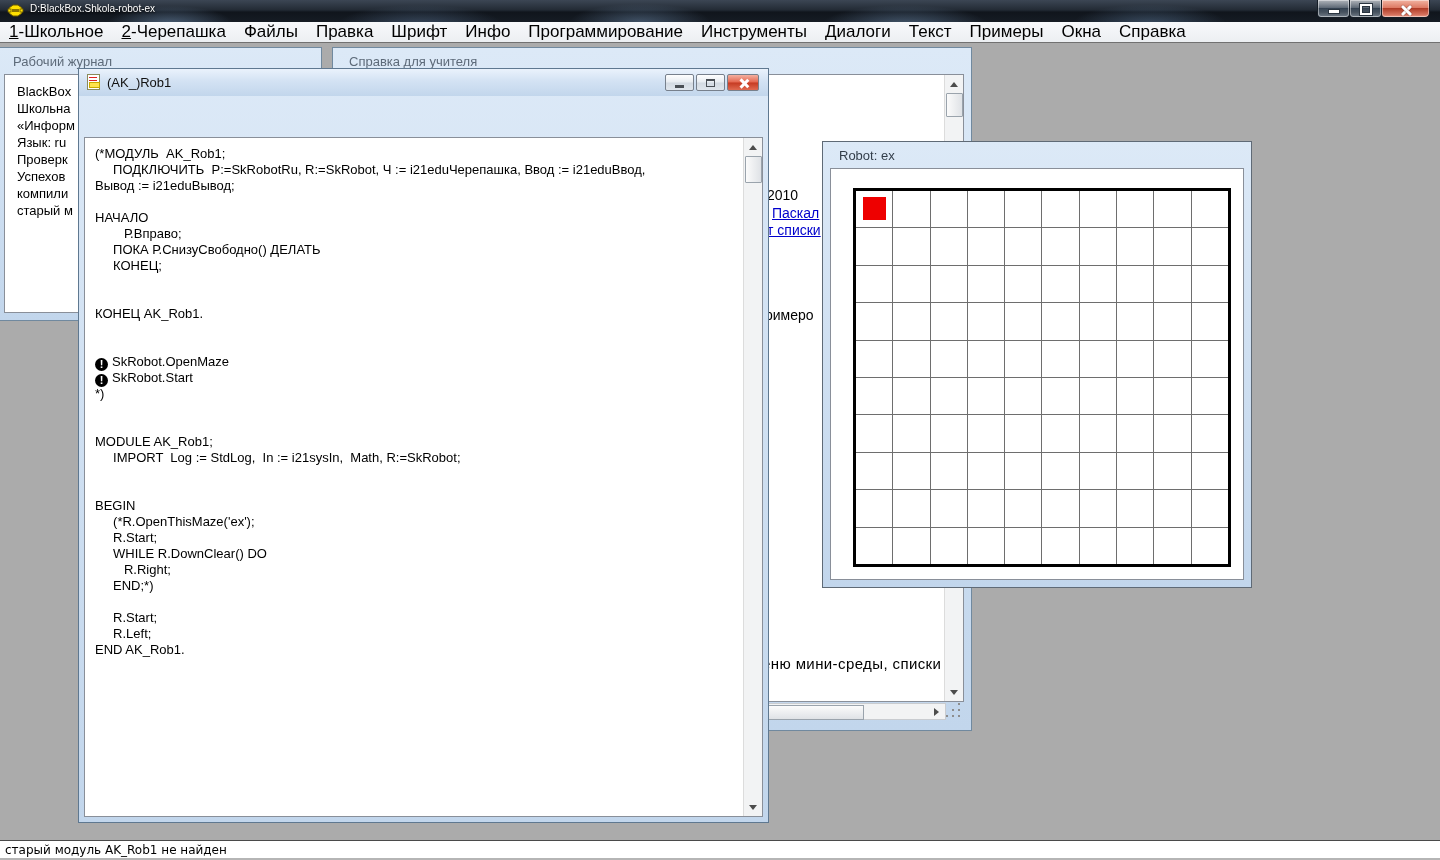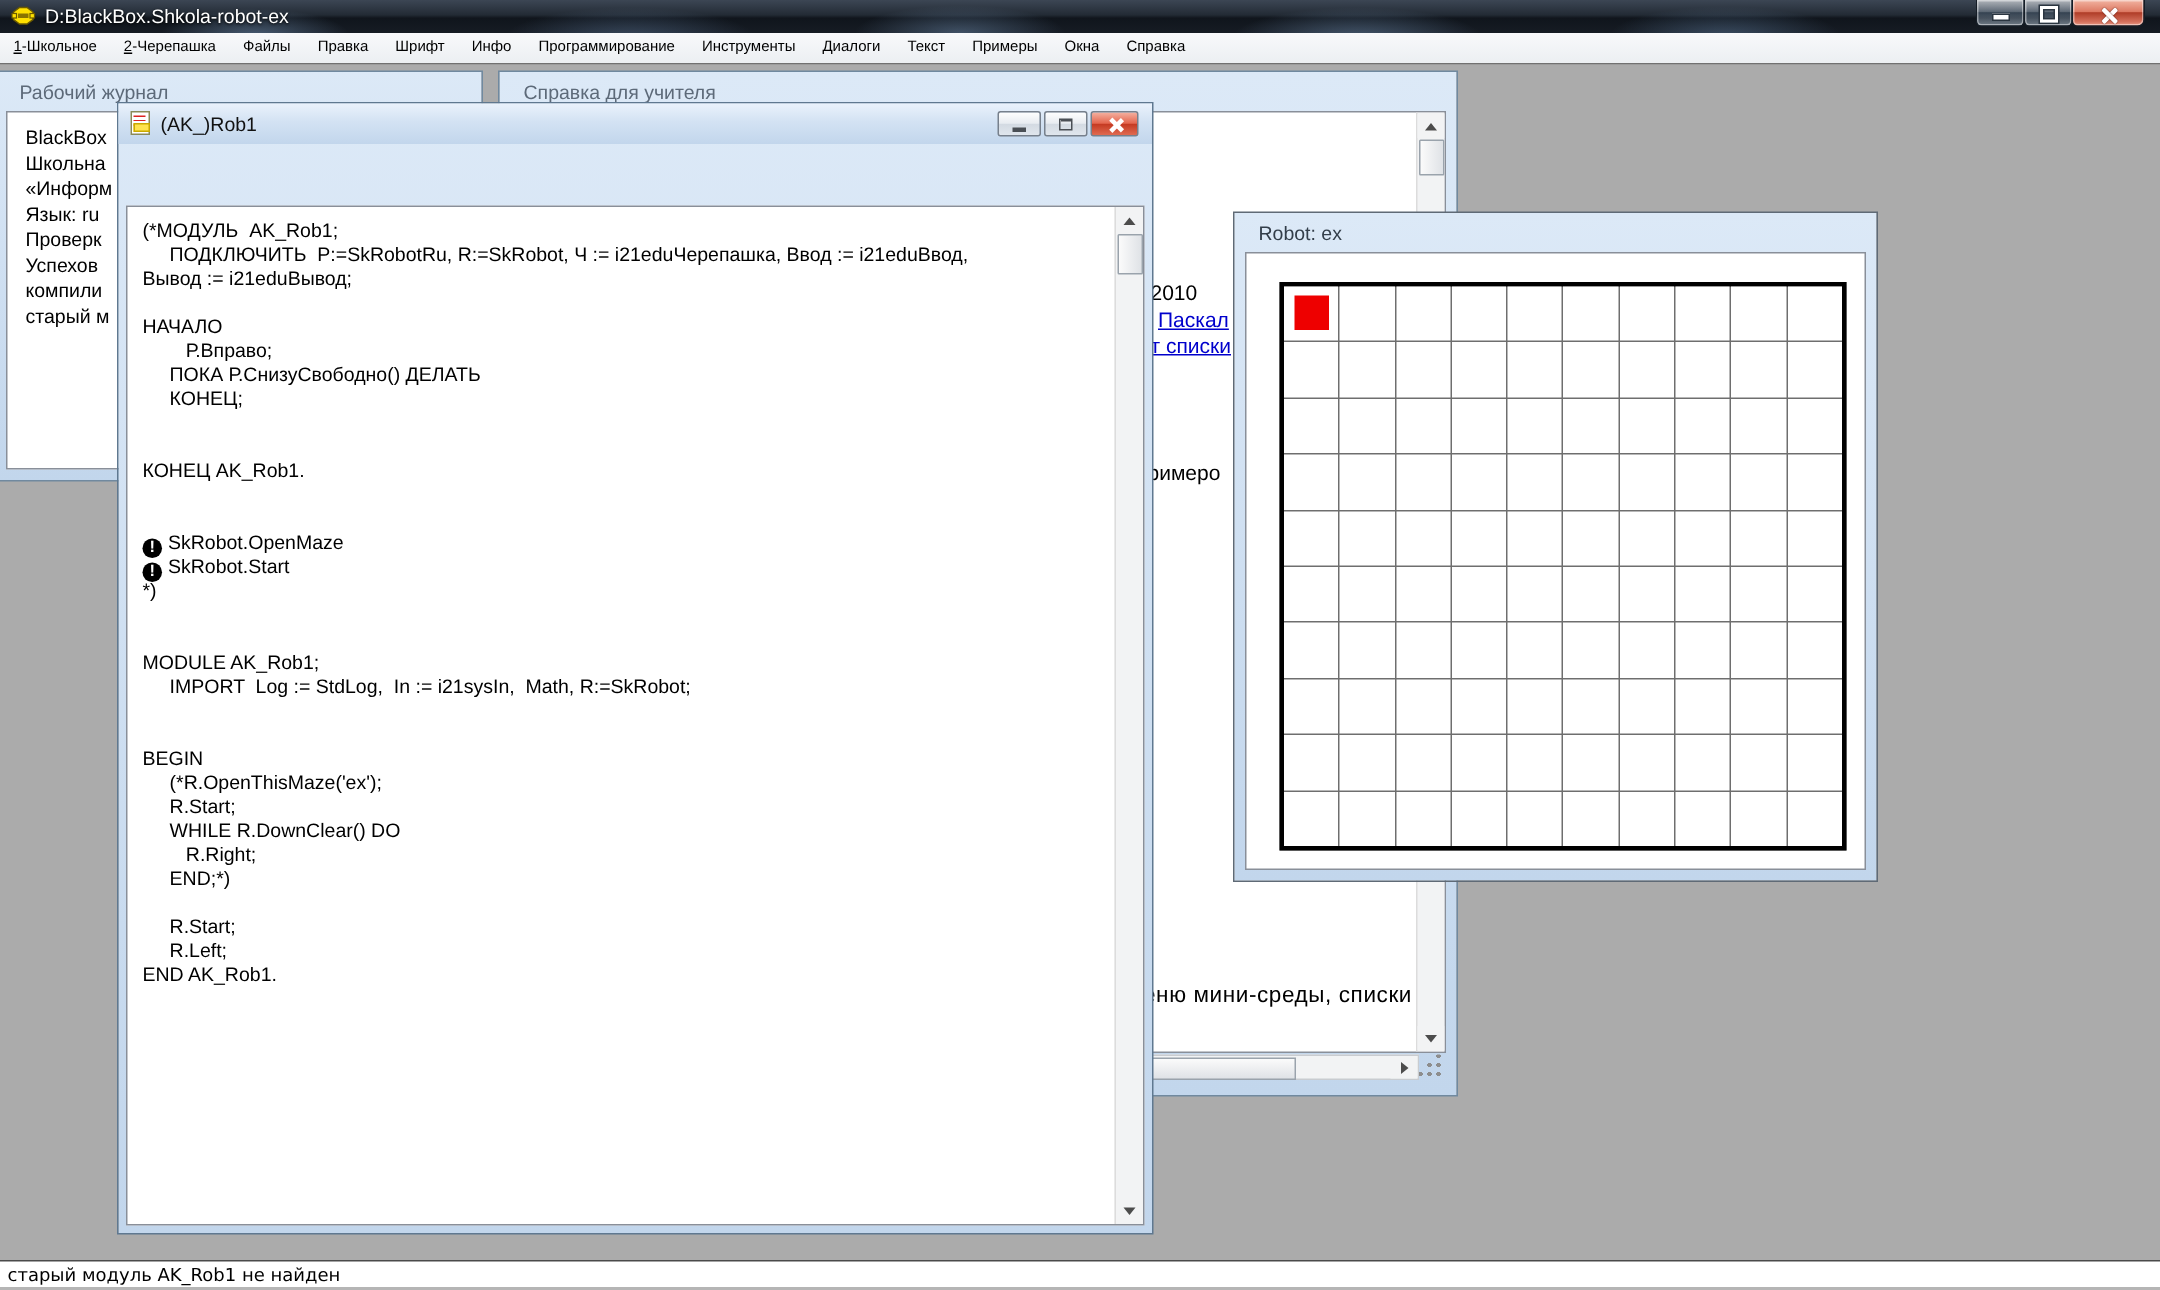--- a/index.html
+++ b/index.html
@@ -10,37 +10,37 @@
   .titlebar{position:absolute;left:0;top:0;width:1440px;height:22px;
     background:
       radial-gradient(ellipse 90px 26px at 170px 24px, rgba(150,190,235,.40), transparent 70%),
       radial-gradient(ellipse 120px 30px at 420px 26px, rgba(140,180,230,.30), transparent 70%),
       radial-gradient(ellipse 100px 26px at 640px 22px, rgba(150,190,235,.33), transparent 70%),
       radial-gradient(ellipse 120px 30px at 905px 26px, rgba(150,190,235,.38), transparent 70%),
       radial-gradient(ellipse 110px 28px at 1150px 24px, rgba(140,185,235,.30), transparent 70%),
       linear-gradient(#3c4654 0%, #232b35 45%, #10151c 55%, #161c24 100%);
     color:#fff;}
   .titlebar .app-icon{position:absolute;left:7px;top:3px;width:17px;height:15px;}
-  .titlebar .title-text{position:absolute;left:30px;top:3px;font-size:13px;color:#fff;text-shadow:0 1px 2px #000;}
+  .titlebar .title-text{position:absolute;left:30px;top:3px;font-size:10px;color:#fff;text-shadow:0 1px 2px #000;}
   .caption-group{position:absolute;right:10px;top:0;height:19px;display:flex;}
   .cap-btn{height:17px;border:1px solid #151d26;border-top:none;border-radius:0 0 4px 4px;margin-left:-1px;
     background:linear-gradient(rgba(255,255,255,.60), rgba(175,190,205,.40) 45%, rgba(70,90,110,.45) 50%, rgba(190,205,220,.55));
     box-shadow:inset 0 0 0 1px rgba(255,255,255,.45);display:flex;align-items:center;justify-content:center;}
   .cap-btn.min,.cap-btn.max{width:31px;}
   .cap-btn.close{width:47px;border-radius:0 0 5px 4px;
     background:linear-gradient(#f2b4a2, #dd7a64 45%, #b03d28 50%, #d4705c 85%, #e99a86);}
   .g-min{width:10px;height:3px;background:#fff;border:1px solid #2a3540;margin-top:6px;}
   .g-restore{width:8px;height:7px;border:2px solid #fff;box-shadow:0 0 0 1px #2a3540, inset 0 0 0 1px #2a3540;margin-top:2px;}
   .g-close{position:relative;width:12px;height:12px;margin-top:2px;}
   .g-close::before,.g-close::after{content:"";position:absolute;left:5px;top:0px;width:3px;height:13px;background:#fff;border-radius:1px;box-shadow:0 0 1px #57140a;}
   .g-close::before{transform:rotate(45deg);}
   .g-close::after{transform:rotate(-45deg);}
 
   .menubar{position:absolute;left:0;top:22px;width:1440px;height:20px;background:linear-gradient(#f8f9fb,#eceff2);
-    border-bottom:1px solid #717171;display:flex;align-items:center;font-size:10px;color:#000;}
+    border-bottom:1px solid #717171;display:flex;align-items:center;font-size:17px;color:#000;}
   .menu-item{padding:0 9px;line-height:20px;cursor:default;}
 
   .mdi{position:absolute;left:0;top:43px;width:1440px;height:797px;background:#ababab;overflow:hidden;}
 
   .statusbar{position:absolute;left:0;top:840px;width:1440px;height:20px;background:#ffffff;border-top:1px solid #4a4a4a;
     border-bottom:2px solid #b5b5b5;box-sizing:border-box;font-family:"DejaVu Sans",sans-serif;font-size:12px;color:#000;}
   .statusbar span{display:block;padding:2px 0 0 5px;}
 
   
   .win{position:absolute;box-sizing:border-box;background:linear-gradient(#dce9f7,#c2d6ec);border:1px solid #70899f;}

